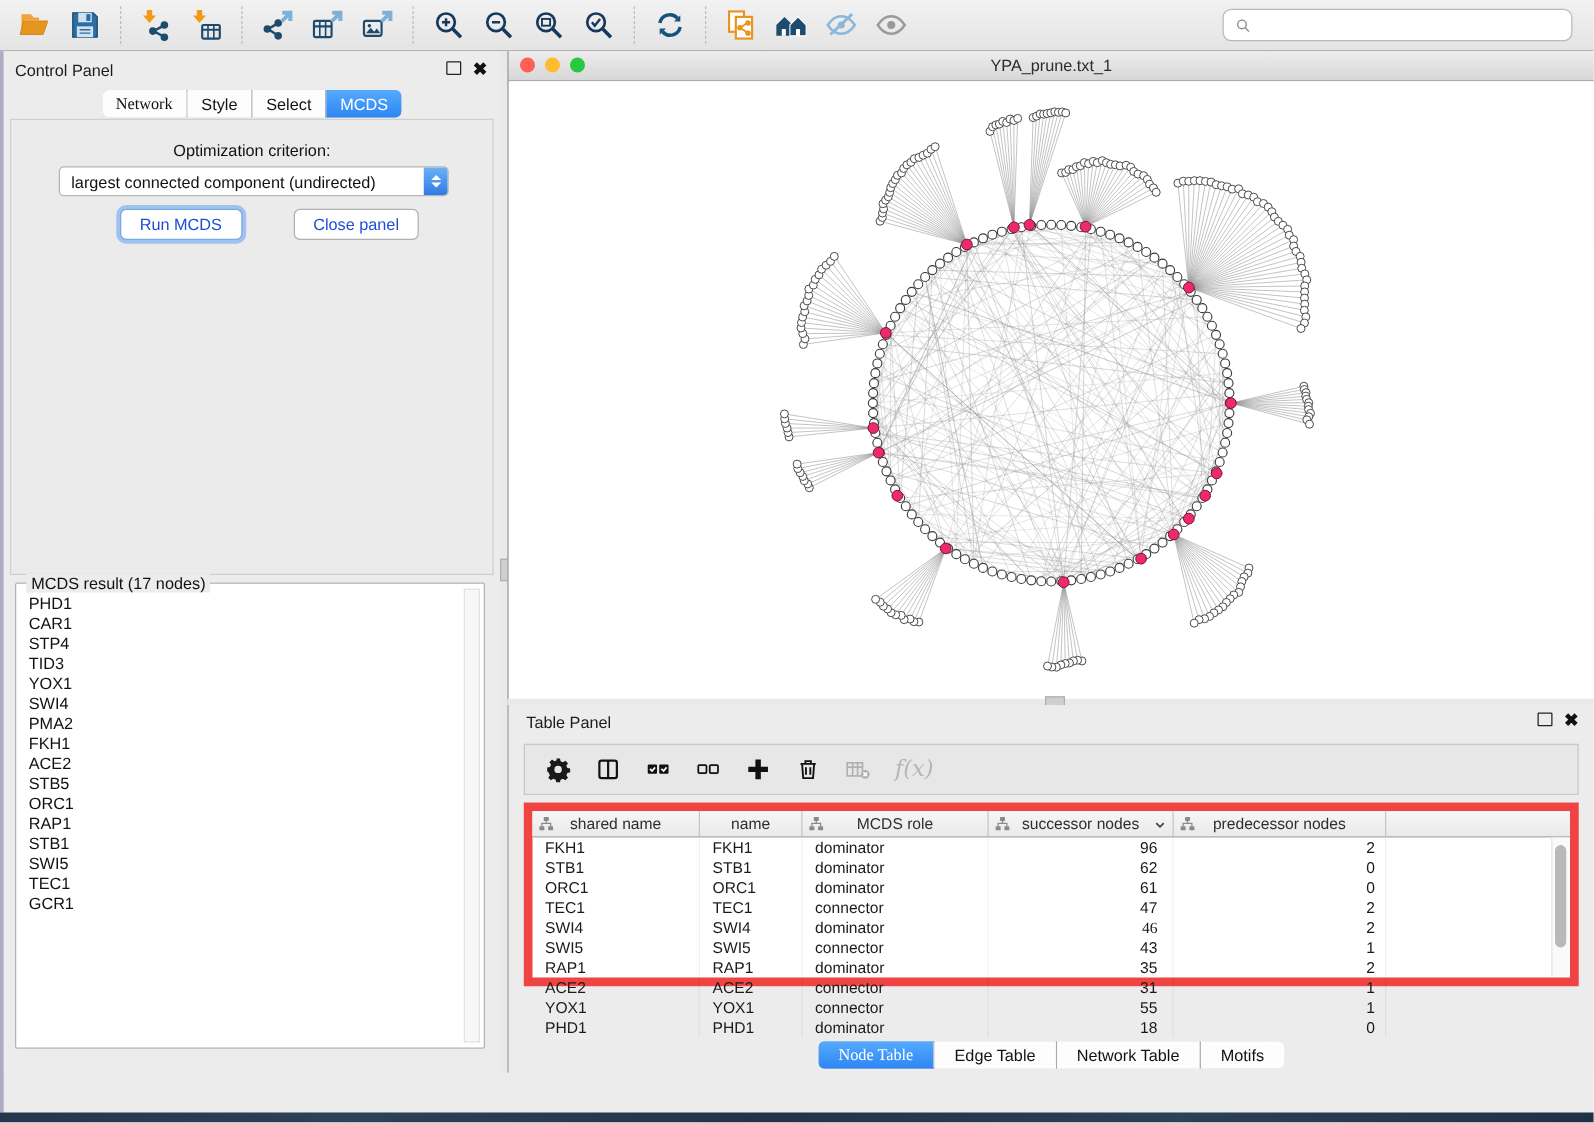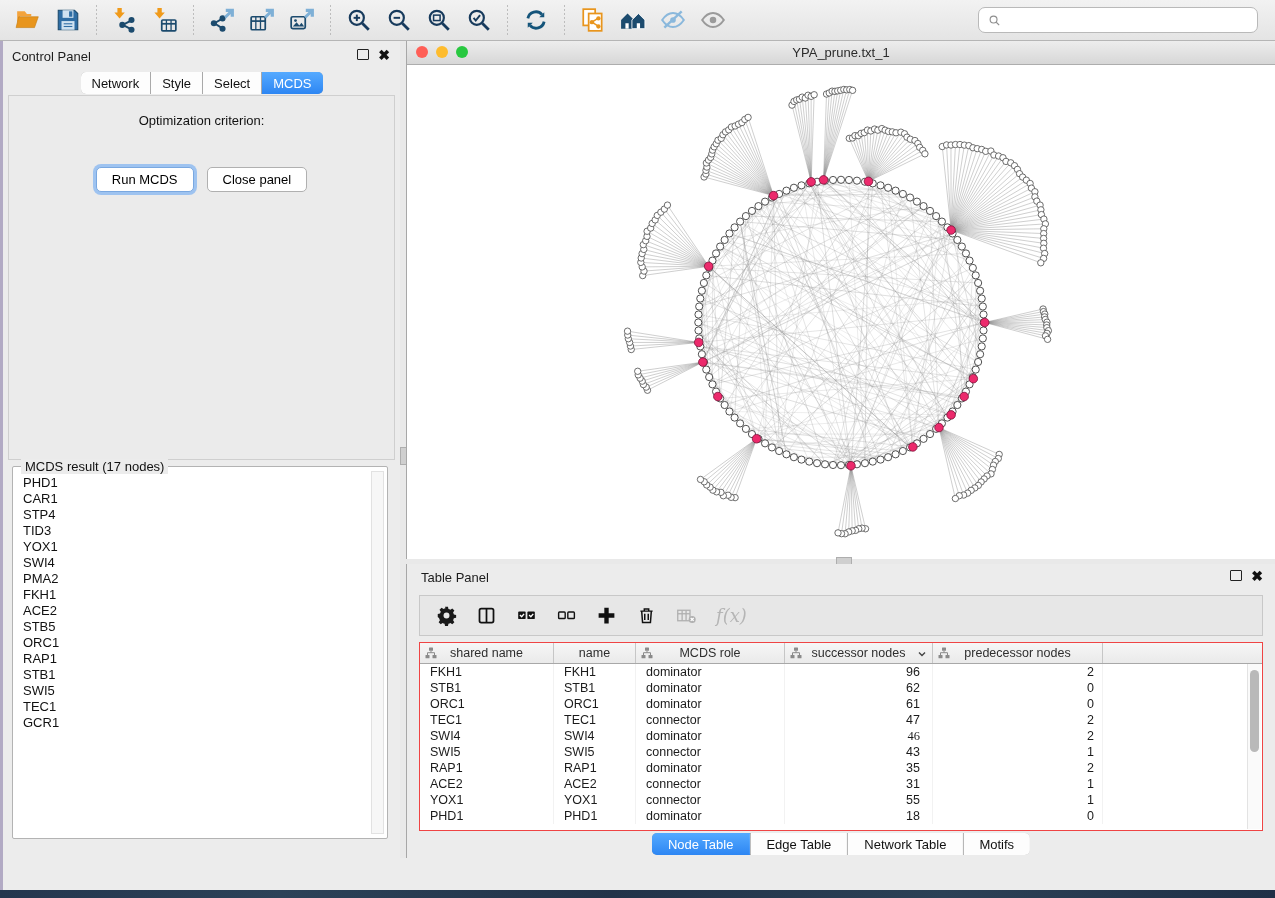--- a/index.html
+++ b/index.html
@@ -28,37 +28,37 @@
   .left-panel{position:absolute;left:3px;top:41px;width:397px;bottom:40px;background:#ececec;}
   .panel-title{position:absolute;left:9px;top:8px;font-size:13px;color:#1c1c1c;}
   .win-btns{position:absolute;right:10px;top:8px;display:flex;gap:9px;align-items:center;}
   .float-btn{width:10px;height:9px;border:1.5px solid #222;border-radius:1px;display:inline-block;}
   .close-btn{font-size:14px;font-weight:bold;color:#111;line-height:10px;}
 
   .seg-tabs{position:absolute;top:31px;left:50%;transform:translateX(-50%);display:flex;height:22px;
     border-radius:5px;box-shadow:0 0 0 1px #a9a9a9 inset;}
   .seg{background:#fdfdfd;border-right:1px solid #a9a9a9;font-size:13px;color:#111;
     display:flex;align-items:center;padding:0 11px;cursor:default;}
-  .seg:first-child{border-radius:5px 0 0 5px;}
+  .seg:first-child{border-radius:5px 0 0 5px;font-family:Liberation Serif, serif;}
   .seg:last-child{border-radius:0 5px 5px 0;border-right:none;}
   .seg.active{background:linear-gradient(#55aaff,#2d86f3);color:#fff;}
 
   .inner-box{position:absolute;top:54px;left:5px;right:5px;height:363px;background:#ebebeb;
     border:1px solid #cfcfcf;}
   .opt-label{position:absolute;top:17px;width:100%;text-align:center;font-size:13px;color:#111;}
   .dropdown{position:absolute;top:37px;left:38px;width:312px;height:24px;background:#fff;
     border:1px solid #b5b5b5;border-radius:4px;display:flex;align-items:center;box-sizing:border-box;}
   .dropdown .dd-text{flex:1;font-size:13px;padding-left:9px;color:#111;white-space:nowrap;overflow:hidden;}
   .dd-stepper{width:19px;height:22px;border-radius:0 3px 3px 0;background:linear-gradient(#6cb0f8,#2e7ce4);
     display:flex;flex-direction:column;align-items:center;justify-content:center;gap:2px;}
   .dd-up{width:0;height:0;border-left:4px solid transparent;border-right:4px solid transparent;border-bottom:4px solid #fff;}
   .dd-down{width:0;height:0;border-left:4px solid transparent;border-right:4px solid transparent;border-top:4px solid #fff;}
   .btn-row{position:absolute;top:71px;width:100%;display:flex;justify-content:center;gap:13px;}
   .push-btn{height:23px;background:#fff;border:1px solid #b0b0b0;border-radius:5px;font-size:13px;
-    padding:0 15px;display:flex;align-items:center;color:#000000;cursor:default;}
+    padding:0 15px;display:flex;align-items:center;color:#1d4ed8;cursor:default;margin-left:28px;}
   .push-btn.focused{box-shadow:0 0 0 3px rgba(106,168,244,.6);border-color:#7aa8e0;}
 
   .group-box{position:absolute;top:425px;left:9px;right:12px;bottom:19px;background:#fff;
     border:1px solid #b3b3b3;border-radius:2px;}
   .group-title{position:absolute;top:-8px;left:8px;background:#ececec;padding:0 4px;font-size:13px;color:#111;}
   .mcds-list{position:absolute;top:8px;left:0;right:16px;bottom:4px;margin:0;padding:0 0 0 10px;
     list-style:none;font-size:13px;line-height:16px;color:#111;overflow:hidden;}
   .list-scroll{position:absolute;top:4px;right:3px;bottom:4px;width:11px;background:#f7f7f7;border:1px solid #e2e2e2;}
 
   
@@ -79,21 +79,21 @@
 
   
   .table-panel{position:absolute;left:406px;right:0;top:564px;bottom:40px;background:#ececec;border-left:1px solid #a7a7a7;box-sizing:border-box;}
   .tp-title{position:absolute;left:14px;top:6px;font-size:13px;color:#1c1c1c;}
   .tp-toolbar{position:absolute;top:31px;left:12px;right:12px;height:41px;background:#e7e7e7;
     border:1px solid #c8c8c8;display:flex;align-items:center;gap:19px;padding-left:16px;box-sizing:border-box;}
   .tp-btn{display:flex;align-items:center;justify-content:center;cursor:default;}
   .tp-btn svg{width:21px;height:21px;}
   .tp-btn .fx{font-family:"DejaVu Serif",serif;font-style:italic;font-size:18px;color:#b5b5b5;}
 
-  .dtable{position:absolute;top:78px;left:12px;right:12px;height:189px;background:#fff;border:1px solid #ef4444;box-sizing:border-box;}
+  .dtable{position:absolute;top:78px;left:12px;right:12px;height:147px;background:#fff;border:7px solid #ef4444;box-sizing:border-box;}
   .thead{display:flex;height:20px;background:linear-gradient(#f6f6f6,#eaeaea);border-bottom:1px solid #a8a8a8;}
   .th{position:relative;border-right:1px solid #c6c6c6;font-size:12.5px;color:#2e2e2e;
     display:flex;align-items:center;justify-content:center;box-sizing:border-box;}
   .th .col-icon{position:absolute;left:5px;top:4px;width:12px;height:12px;}
   .th .sort{position:absolute;right:5px;top:5px;width:10px;height:10px;}
   .th.filler{flex:1;border-right:none;}
   .trow{display:flex;height:16px;font-size:12.5px;color:#1b1b1b;}
   .td{box-sizing:border-box;border-right:1px solid rgba(0,0,0,0.05);white-space:nowrap;overflow:hidden;line-height:16px;}
   .td.left{padding-left:10px;text-align:left;}
   .td.right{padding-right:12px;text-align:right;}
@@ -283,20 +283,27 @@
     </div>
     <div class="seg-tabs" id="cp-tabs">
         <div class="seg">Network</div>
         <div class="seg">Style</div>
         <div class="seg">Select</div>
         <div class="seg active">MCDS</div>
       </div>
 
     <div class="inner-box">
       <div class="opt-label">Optimization criterion:</div>
+      <div class="dropdown">
+        <span class="dd-text">largest connected component (undirected)</span>
+        <span class="dd-stepper">
+            <span class="dd-up"></span>
+            <span class="dd-down"></span>
+          </span>
+      </div>
       <div class="btn-row">
         <div class="push-btn focused">Run MCDS</div>
         <div class="push-btn">Close panel</div>
       </div>
     </div>
 
     <div class="group-box">
       <span class="group-title">MCDS result (17 nodes)</span>
       <ul class="mcds-list" id="mcds-list">
           <li>PHD1</li>

